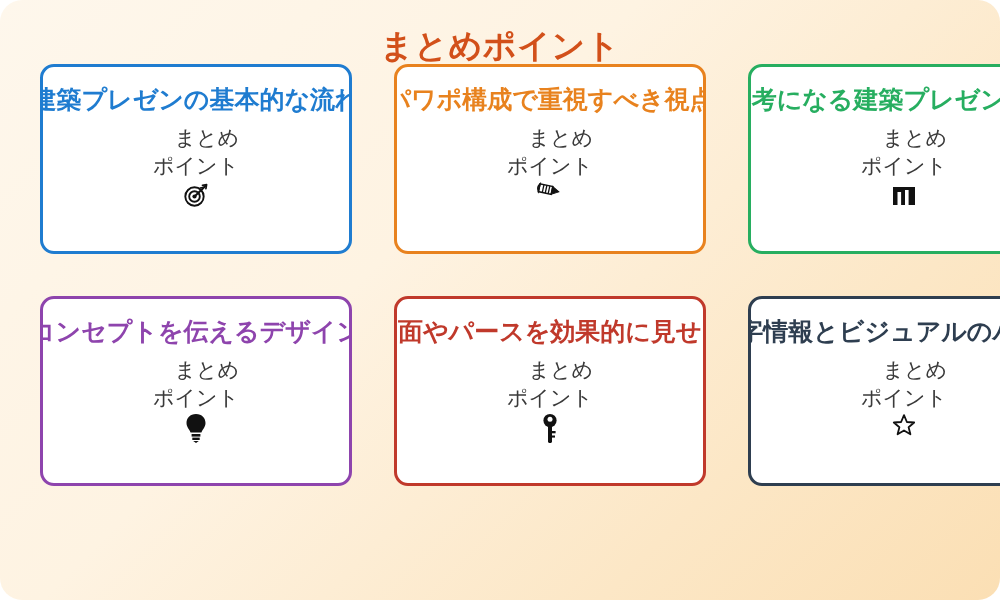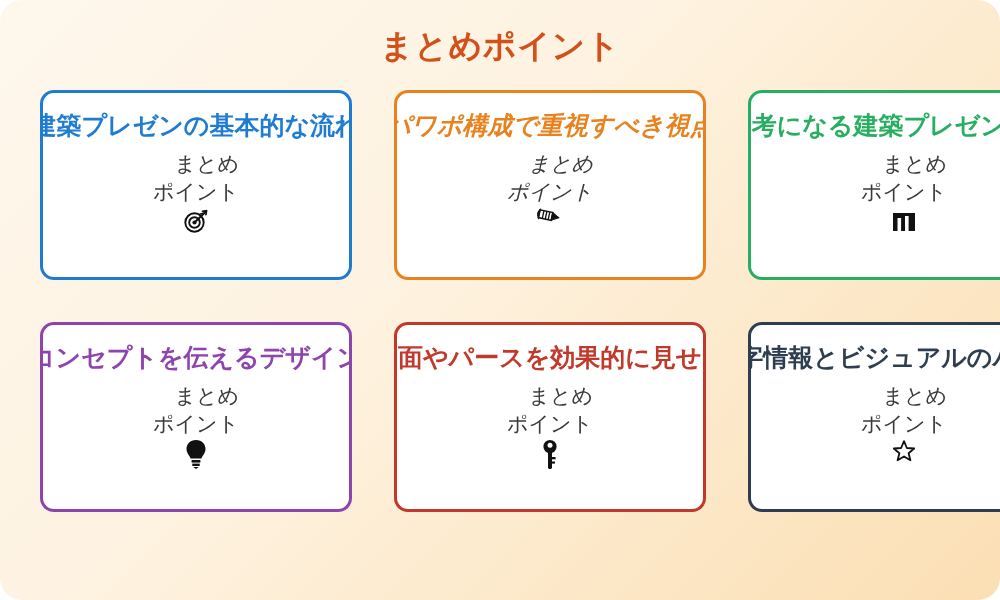--- a/index.html
+++ b/index.html
@@ -33,21 +33,20 @@
     font-size: 33px;
     font-weight: bold;
     letter-spacing: 0.5px;
     color: #D2501A;
     line-height: 1.1;
     text-align: center;
     white-space: nowrap;
   }
 
   #card-grid {
-    margin-top: 26px;
     width: 920px;
     display: grid;
     grid-template-columns: repeat(3, 312px);
     grid-template-rows: repeat(2, 190px);
     column-gap: 2px;
     row-gap: 25px;
     justify-content: space-between;
     gap: 42px;
   }
 
@@ -114,21 +113,21 @@
           <circle cx="12.5" cy="15.5" r="9.2" fill="none" stroke="#111" stroke-width="1.9"></circle>
           <circle cx="12.5" cy="15.5" r="5.3" fill="none" stroke="#111" stroke-width="1.9"></circle>
           <circle cx="12.5" cy="15.5" r="2.1" fill="#111"></circle>
           <path d="M12.5 15.5 L24 4.5" stroke="#111" stroke-width="2" fill="none" stroke-linecap="round"></path>
           <path d="M20.5 4.3 L24.6 3.6 L23.9 7.7" fill="none" stroke="#111" stroke-width="1.7" stroke-linecap="round" stroke-linejoin="round"></path>
           <path d="M18.2 7.0 L22.0 6.2" stroke="#111" stroke-width="1.5" stroke-linecap="round"></path>
         </svg>
       </div>
     </div>
 
-    <div class="card" style="border-color: rgb(232, 130, 30); font-style: italic;">
+    <div class="card" style="border-color: rgb(232, 130, 30);">
       <div class="card-title" style="color: rgb(232, 130, 30);">パワポ構成で重視すべき視点</div>
       <div class="card-body">まとめ
 ポイント</div>
       <div class="card-icon">
         <svg width="30" height="18" viewBox="0 0 30 18" aria-hidden="true">
           <g transform="rotate(12 15 9)">
             <rect x="4" y="5" width="13" height="8" fill="none" stroke="#111" stroke-width="1.5"></rect>
             <line x1="8" y1="5" x2="8" y2="13" stroke="#111" stroke-width="1.3"></line>
             <line x1="11" y1="5" x2="11" y2="13" stroke="#111" stroke-width="1.3"></line>
             <line x1="14" y1="5" x2="14" y2="13" stroke="#111" stroke-width="1.3"></line>

